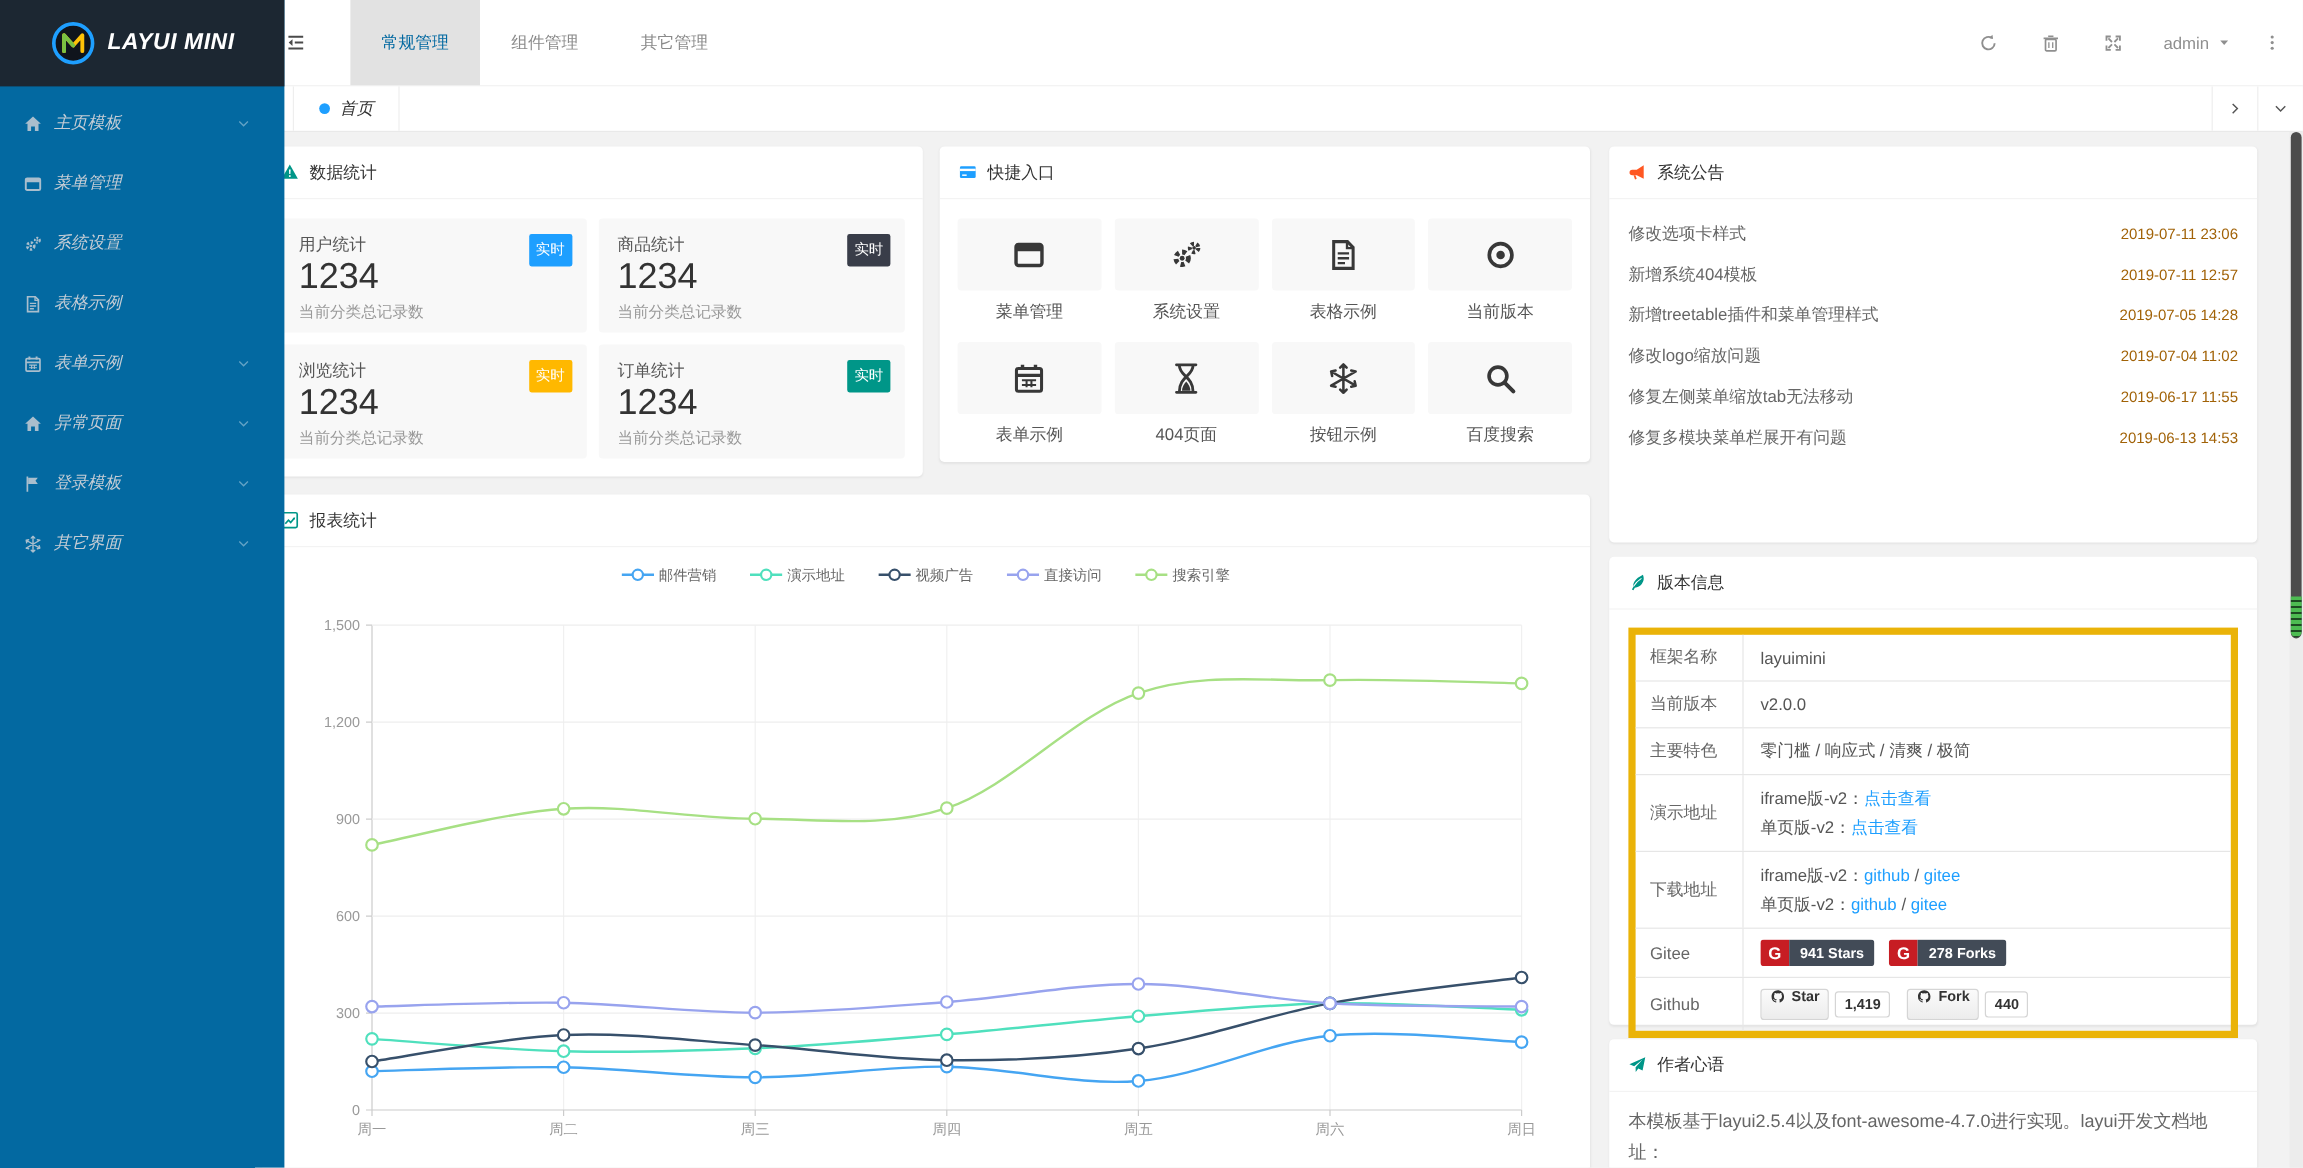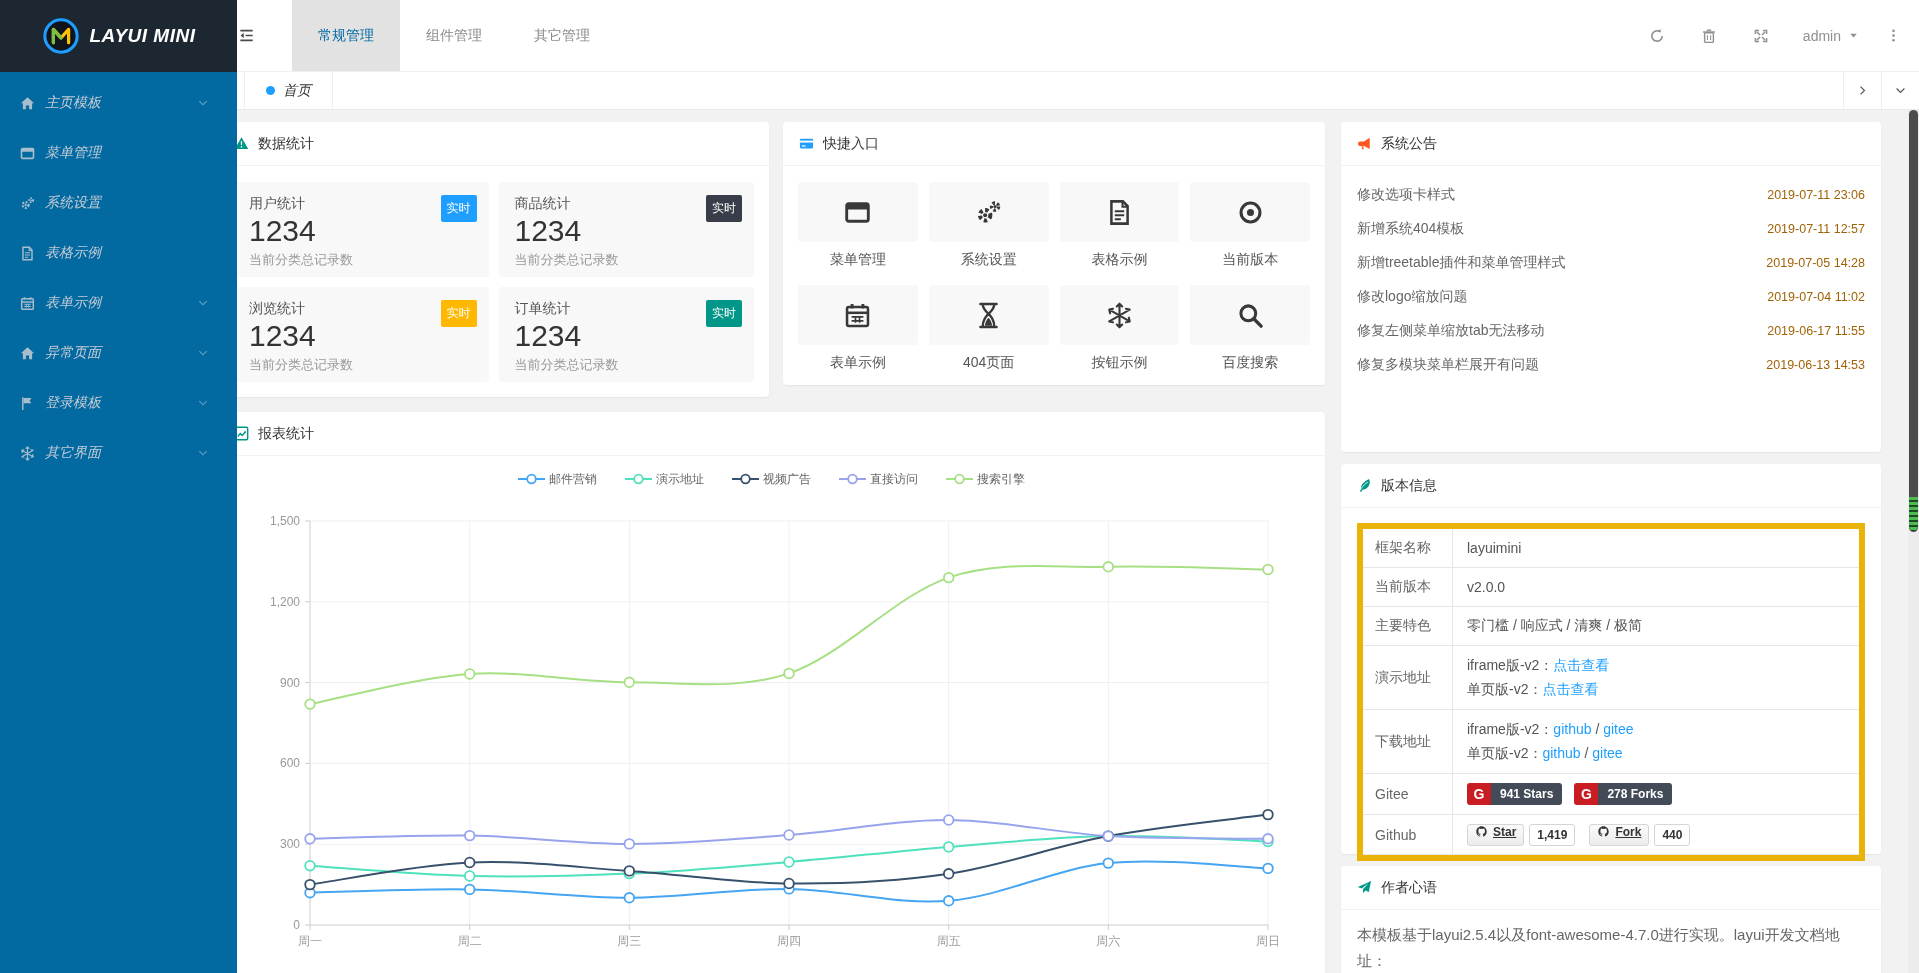--- a/index.html
+++ b/index.html
@@ -88,22 +88,22 @@
   .vrow:last-child { border-bottom:none; }
   .vlabel { width:90px; flex-shrink:0; border-right:1px solid #e6e6e6; padding:10px 12px; color:#666; display:flex; align-items:center; }
   .vval { flex:1; padding:9px 14px; color:#555; display:flex; flex-direction:column; justify-content:center; gap:3px; }
   .vline { line-height:21px; }
   .vlink { color:#1E9FFF; text-decoration:none; cursor:pointer; }
   .gt-badge { display:inline-flex; height:22px; border-radius:3px; overflow:hidden; font-size:12px; font-weight:bold;
     color:#fff; cursor:pointer; margin-right:12px; vertical-align:middle; }
   .gt-g { width:24px; background:#c71d23; display:flex; align-items:center; justify-content:center; font-size:14px; font-weight:800; }
   .gt-t { background:#424b57; padding:0 9px; display:flex; align-items:center; }
   .gh { display:inline-flex; align-items:center; margin-right:14px; vertical-align:middle; }
-  .gh-btn { display:inline-flex; align-items:flex-start; gap:5px; background:linear-gradient(#fbfbfb,#ececec);
-    border:1px solid #d5d5d5; border-radius:3px; padding:0 7px; height:22px; font-size:12px; font-weight:bold; color:#333; cursor:pointer;text-decoration:underline; }
+  .gh-btn { display:inline-flex; align-items:flex-end; gap:5px; background:linear-gradient(#fbfbfb,#ececec);
+    border:1px solid #d5d5d5; border-radius:3px; padding:12px 7px; height:22px; font-size:12px; font-weight:bold; color:#333; cursor:pointer; }
   .gh-btn .ic { font-size:13px; }
   .gh-cnt { margin-left:5px; background:#fff; border:1px solid #d5d5d5; border-radius:3px; padding:0 7px; height:22px;
     display:flex; align-items:center; font-size:12px; font-weight:bold; color:#333; cursor:pointer; }
 
   .card.author { margin-top:12px; height:160px; }
   .abody { padding:12px 16px; font-size:15px; color:#666; line-height:1.7; }
 
   
   .sb { position:absolute; right:0; top:110px; bottom:0; width:11px; background:#ececec; z-index:9; }
   .sb-thumb { position:absolute; left:1px; right:1px; top:0; height:422px; background:#4c4c4c; border-radius:5px; cursor:pointer; }

